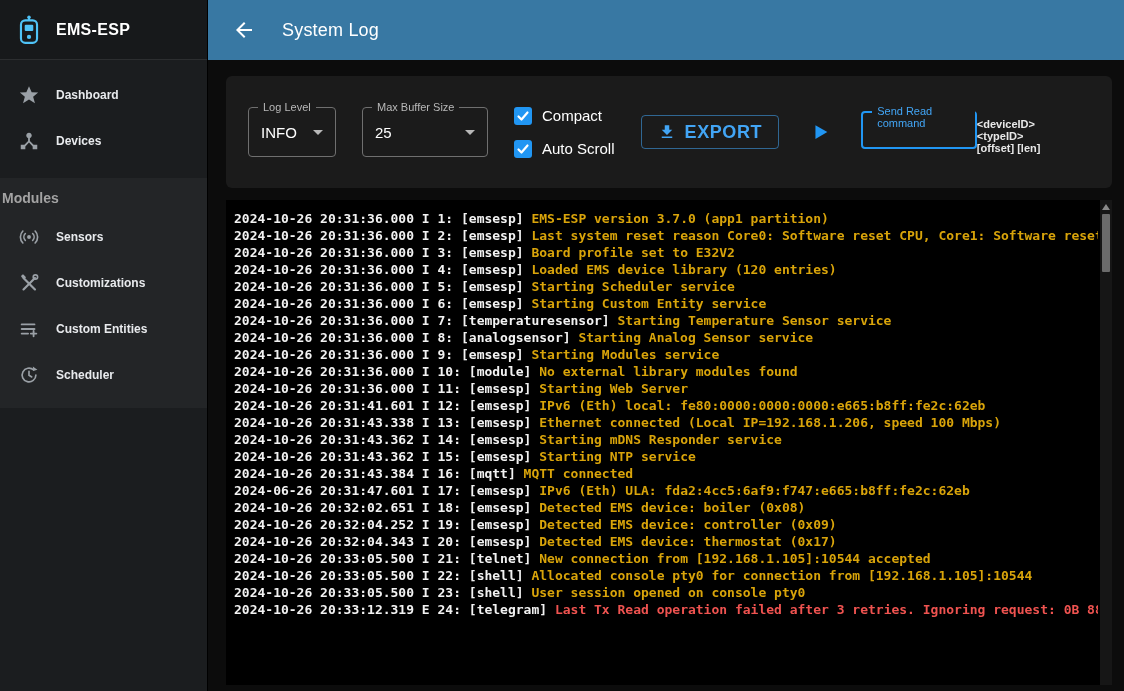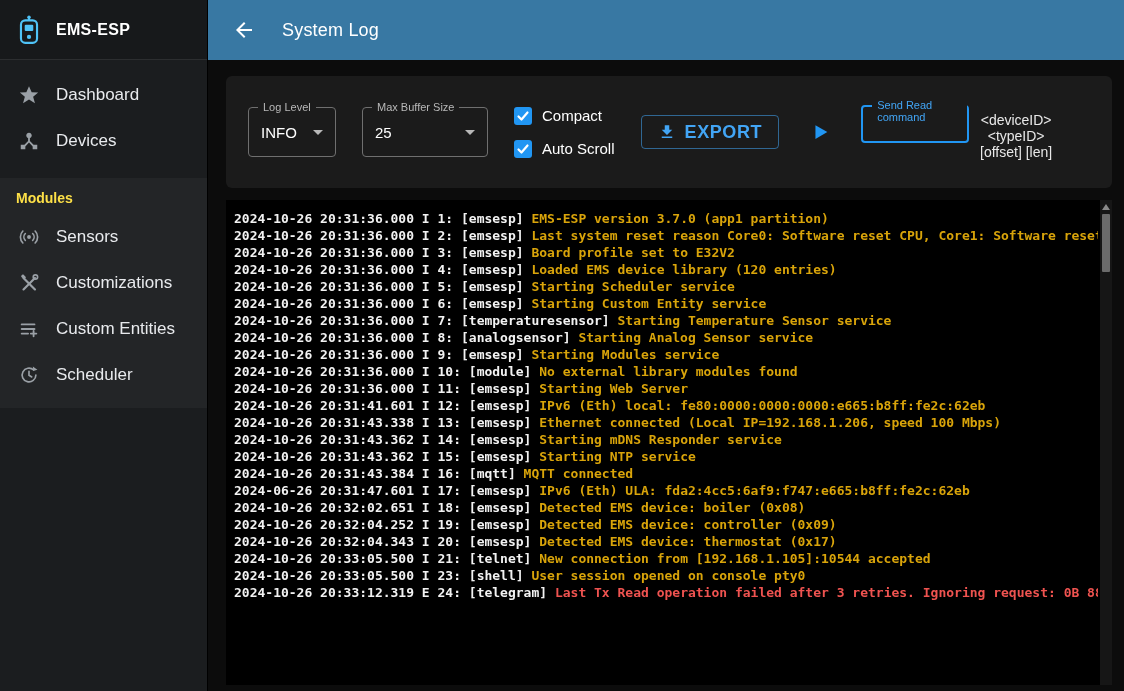--- a/index.html
+++ b/index.html
@@ -3,24 +3,24 @@
 <meta charset="utf-8">
 <style>
   html,body{margin:0;padding:0;background:#000;font-family:"Liberation Sans",sans-serif;}
   .app{width:1124px;height:691px;display:flex;overflow:hidden;background:#0c0c0c;}
 
   
   .sidebar{width:207px;flex-shrink:0;background:#1b1d1f;color:#e8eaed;display:flex;flex-direction:column;border-right:1px solid #000;}
   .sidebar-header{height:60px;display:flex;align-items:center;gap:14px;padding:0 16px;border-bottom:1px solid #2c2e30;background:#17191b;box-sizing:border-box;}
   .sidebar-title{font-size:16px;font-weight:700;letter-spacing:.3px;color:#fff;}
   .nav-item{height:46px;display:flex;align-items:center;gap:16px;padding:0 18px;cursor:pointer;}
-  .nav-item .label{font-size:17px;font-weight:400;color:#e8eaed;}
+  .nav-item .label{font-size:12px;font-weight:700;color:#e8eaed;}
   .nav-icon{width:22px;height:22px;display:flex;align-items:center;justify-content:center;}
   .modules-section{background:#232527;margin-top:14px;padding-bottom:10px;}
-  .section-label{font-size:14px;font-weight:700;color:#fde047;padding:12px 14px 8px 16px;}
+  .section-label{font-size:14px;font-weight:700;color:#a3a3a3;padding:12px 14px 8px 2px;}
 
   
   .main{flex:1;display:flex;flex-direction:column;min-width:0;}
   .appbar{height:60px;background:#3878a3;display:flex;align-items:center;gap:24px;padding:0 22px;flex-shrink:0;}
   .appbar-title{color:#fff;font-size:18px;font-weight:500;letter-spacing:.2px;}
   .back-btn{width:28px;height:28px;display:flex;align-items:center;justify-content:center;cursor:pointer;}
 
   .content{flex:1;display:flex;flex-direction:column;padding:16px 12px 6px 18px;min-height:0;}
 
   
@@ -38,21 +38,21 @@
   .checklabel{font-size:15px;color:#fff;}
 
   .export-btn{display:flex;align-items:center;gap:9px;height:34px;padding:0 16px;border:1px solid rgba(66,165,245,.55);border-radius:4px;color:#42a5f5;font-size:18px;font-weight:700;letter-spacing:.6px;cursor:pointer;background:transparent;}
 
   .play-btn{width:26px;height:26px;display:flex;align-items:center;justify-content:center;cursor:pointer;margin:0 2px;}
 
   .sendgroup{display:flex;flex-direction:row;width:202px;}
   .sendfield{position:relative;border:2px solid #2196f3;border-radius:4px;height:38px;box-sizing:border-box;display:flex;align-items:center;padding:0 10px;}
   .sendfield .flabel{position:absolute;top:-8px;left:9px;font-size:11px;color:#42a5f5;background:#1b1b1b;padding:0 5px;line-height:12px;}
   .sendfield input{background:transparent;border:none;outline:none;color:#fff;font-size:14px;width:100%;font-family:"Liberation Sans",sans-serif;}
-  .sendhelper{margin-top:7px;text-align:center;font-size:14px;font-weight:400;color:#e8e8e8;}
+  .sendhelper{margin-top:7px;font-size:11px;font-weight:700;color:#e8e8e8;}
 
   
   .console{position:relative;flex:1;margin-top:12px;background:#000;overflow:hidden;min-height:0;}
   .log-lines{padding:10px 14px 6px 8px;}
   .log-line{white-space:pre;overflow:hidden;font-family:"DejaVu Sans Mono","Liberation Mono",monospace;font-size:13px;line-height:17px;font-weight:700;}
   .log-prefix{color:#f2f2f2;}
   .log-msg{color:#d9a40a;}
   .log-msg.error{color:#ef5350;}
 
   .console-scrollbar{position:absolute;top:0;right:0;width:12px;bottom:0;background:#161616;}
@@ -236,20 +236,21 @@
             <div class="log-line"><span class="log-prefix">2024-10-26 20:31:41.601 I 12: [emsesp] </span><span class="log-msg">IPv6 (Eth) local: fe80:0000:0000:0000:e665:b8ff:fe2c:62eb</span></div>
             <div class="log-line"><span class="log-prefix">2024-10-26 20:31:43.338 I 13: [emsesp] </span><span class="log-msg">Ethernet connected (Local IP=192.168.1.206, speed 100 Mbps)</span></div>
             <div class="log-line"><span class="log-prefix">2024-10-26 20:31:43.362 I 14: [emsesp] </span><span class="log-msg">Starting mDNS Responder service</span></div>
             <div class="log-line"><span class="log-prefix">2024-10-26 20:31:43.362 I 15: [emsesp] </span><span class="log-msg">Starting NTP service</span></div>
             <div class="log-line"><span class="log-prefix">2024-10-26 20:31:43.384 I 16: [mqtt] </span><span class="log-msg">MQTT connected</span></div>
             <div class="log-line"><span class="log-prefix">2024-06-26 20:31:47.601 I 17: [emsesp] </span><span class="log-msg">IPv6 (Eth) ULA: fda2:4cc5:6af9:f747:e665:b8ff:fe2c:62eb</span></div>
             <div class="log-line"><span class="log-prefix">2024-10-26 20:32:02.651 I 18: [emsesp] </span><span class="log-msg">Detected EMS device: boiler (0x08)</span></div>
             <div class="log-line"><span class="log-prefix">2024-10-26 20:32:04.252 I 19: [emsesp] </span><span class="log-msg">Detected EMS device: controller (0x09)</span></div>
             <div class="log-line"><span class="log-prefix">2024-10-26 20:32:04.343 I 20: [emsesp] </span><span class="log-msg">Detected EMS device: thermostat (0x17)</span></div>
             <div class="log-line"><span class="log-prefix">2024-10-26 20:33:05.500 I 21: [telnet] </span><span class="log-msg">New connection from [192.168.1.105]:10544 accepted</span></div>
+            <div class="log-line"><span class="log-prefix">2024-10-26 20:33:05.500 I 22: [shell] </span><span class="log-msg">Allocated console pty0 for connection from [192.168.1.105]:10544</span></div>
             <div class="log-line"><span class="log-prefix">2024-10-26 20:33:05.500 I 23: [shell] </span><span class="log-msg">User session opened on console pty0</span></div>
             <div class="log-line"><span class="log-prefix">2024-10-26 20:33:12.319 E 24: [telegram] </span><span class="log-msg error">Last Tx Read operation failed after 3 retries. Ignoring request: 0B 88</span></div>
           </div>
         <div class="console-scrollbar">
           <div class="scroll-up"></div>
           <div class="scroll-thumb"></div>
         </div>
       </div>
 
     </div>

